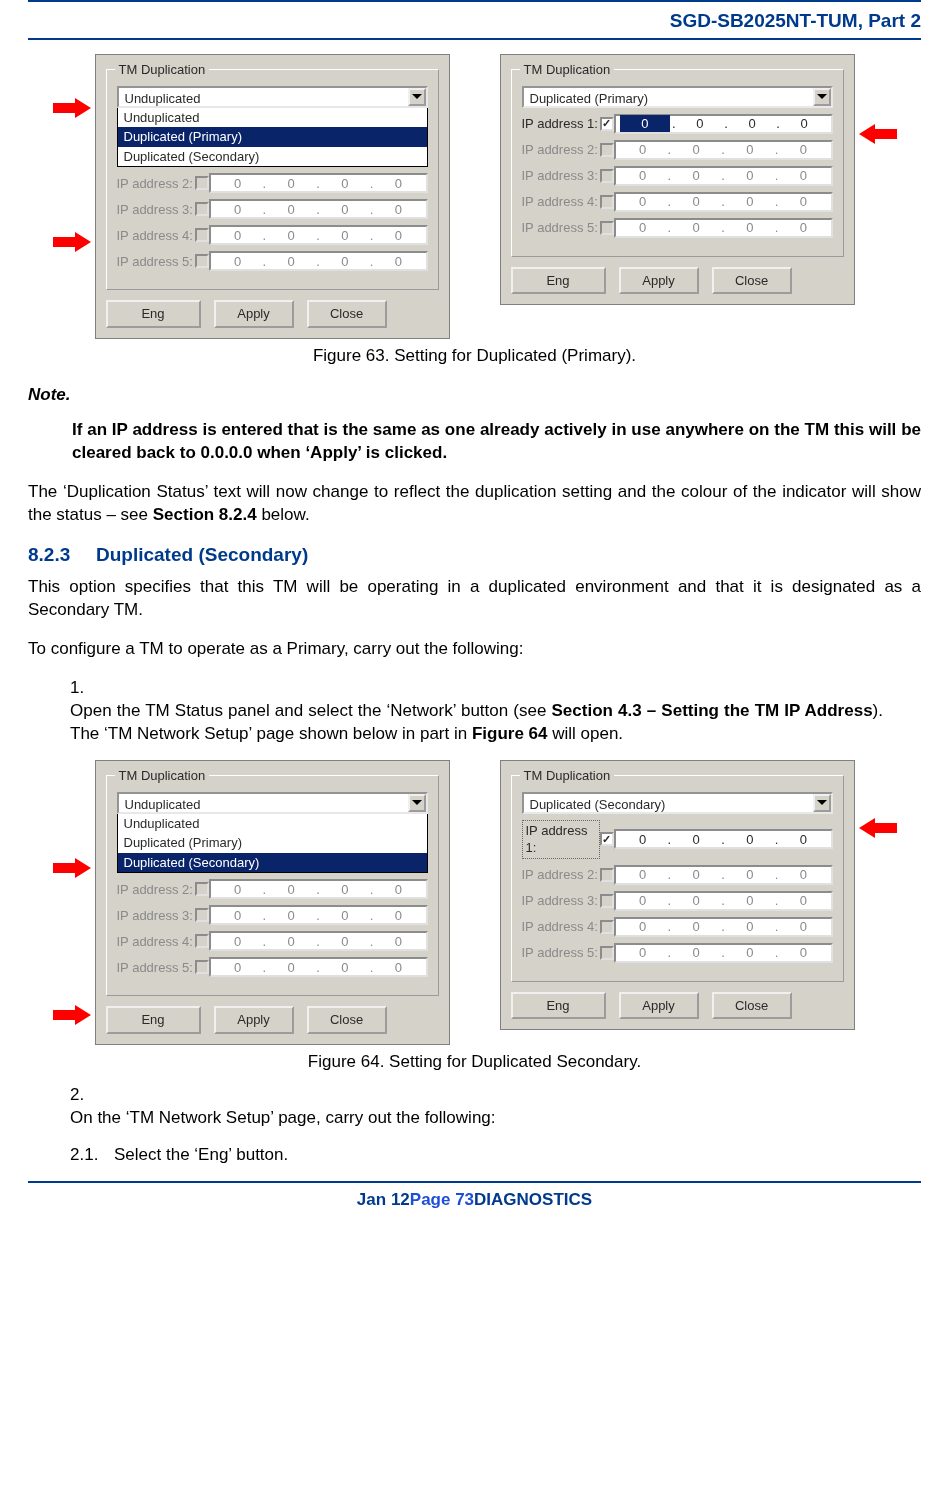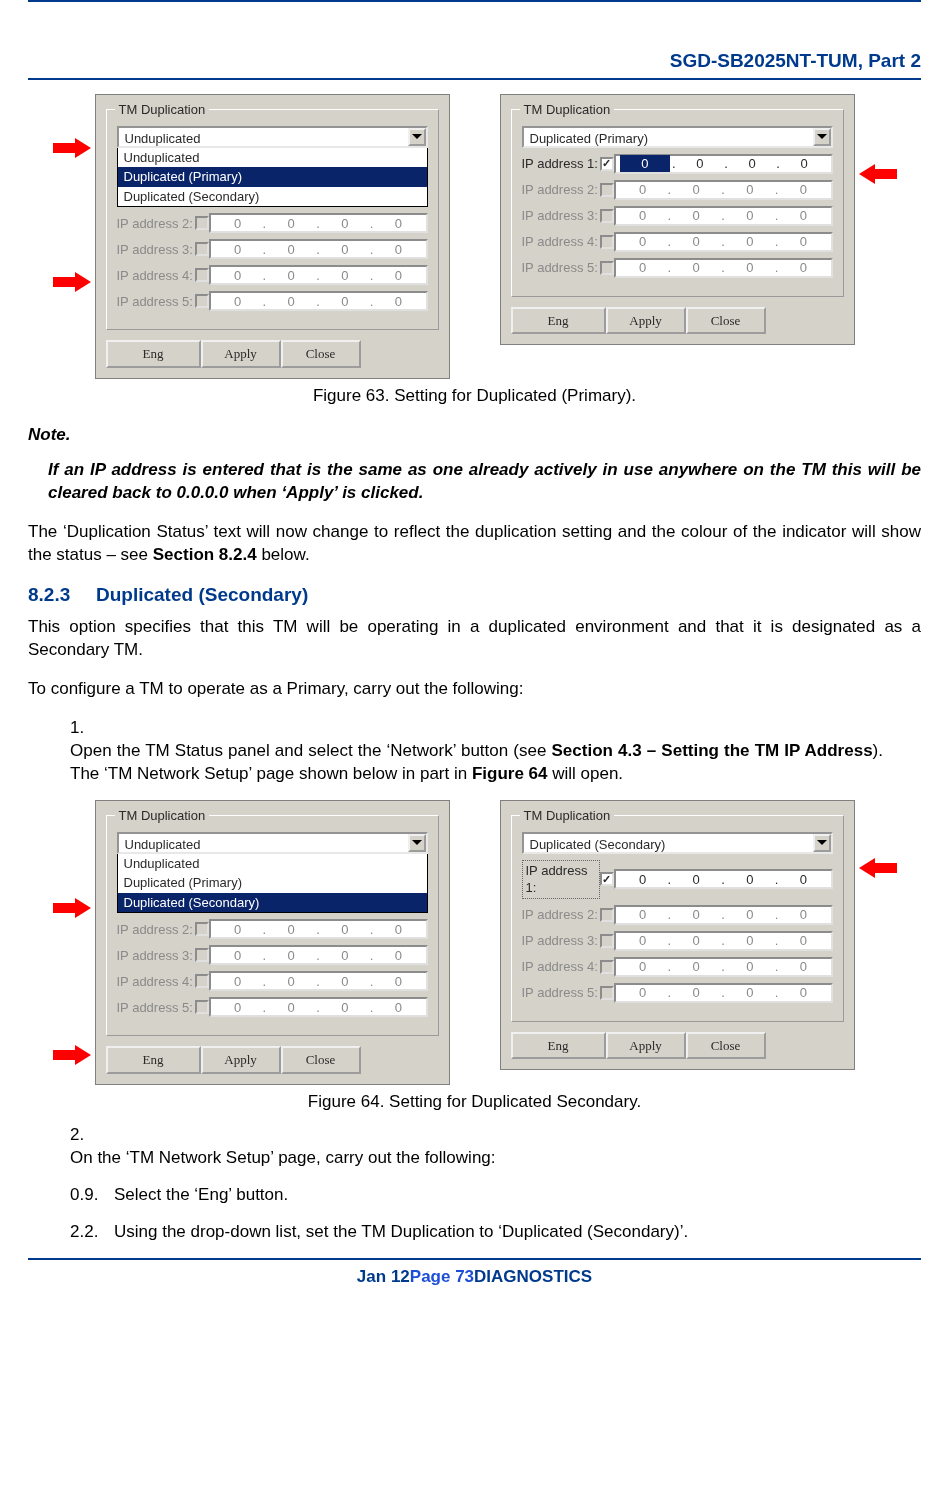--- a/index.html
+++ b/index.html
@@ -8,21 +8,21 @@
     font-size: 17px;
     color: #000;
     background: #fff;
     width: 949px;
     margin: 0 auto;
     padding: 0 28px;
     line-height: 1.35;
   }
   .hr-blue { border: none; border-top: 2px solid #003a8c; margin: 0; }
   .header { display: flex; justify-content: flex-end; padding: 6px 0 4px; }
-  .header-title { color: #003a8c; font-weight: bold; font-size: 19px; margin-top: 40px; }
+  .header-title { color: #003a8c; font-weight: bold; font-size: 19px; }
   .figures-row { display: flex; gap: 50px; justify-content: center; margin: 14px 0 6px; position: relative; }
   .arrow { position: absolute; width: 38px; height: 20px; }
   .arrow svg { width: 100%; height: 100%; }
   .panel-wrap { position: relative; }
   .panel {
     background: #d5d2c9;
     border: 1px solid #808080;
     width: 355px;
     padding: 14px 10px 10px;
     font-family: Tahoma, Arial, sans-serif;
@@ -68,29 +68,29 @@
   .chk.disabled { background: #d5d2c9; }
   .chk.checked::after { content: "✓"; font-size: 11px; line-height: 1; font-weight: bold; }
   .ip-box {
     flex: 1; display: flex; background: #fff; border: 2px inset #e0e0e0;
     height: 20px; align-items: center; padding: 0 4px; font-size: 13px;
   }
   .ip-box.disabled { color: #8a8a8a; }
   .ip-oct { flex: 1; text-align: center; }
   .ip-oct.hl { background: #0a246a; color: #fff; padding: 0 3px; }
   .ip-dot { padding: 0 2px; }
-  .btn-row { display: flex; gap: 0; justify-content: flex-start; margin-top: 0; font-family: Liberation Serif, serif; }
+  .btn-row { display: flex; gap: 13px; justify-content: flex-start; margin-top: 0; }
   .btn {
     background: #d5d2c9; border: 2px outset #f0f0f0;
     font-size: 13px; padding: 3px 0; width: 80px; text-align: center;
   }
   .btn.wide { width: 95px; }
   .fig-caption { text-align: center; font-weight: normal; margin: 4px 0 10px; font-size: 17px; }
   .note-hdr { font-style: italic; font-weight: bold; margin: 16px 0 12px; }
-  .note-body { font-style: italic; font-weight: bold; margin: 0 0 16px 20px; text-align: justify; }
+  .note-body { font-weight: bold; margin: 0 0 16px 44px; text-align: justify; }
   .para { margin: 0 0 16px; text-align: justify; }
   .h3 { color: #003a8c; font-weight: bold; font-size: 19px; margin: 10px 0 8px; }
   .sec-num { display: inline-block; width: 68px; }
   .ol1 { margin: 0 0 14px 42px; }
   .ol1 .num { display: inline-block; width: 38px; vertical-align: top; }
   .ol1 .txt { display: inline-block; width: calc(100% - 38px); text-align: justify; }
   .ol2 { margin: 0 0 14px 42px; }
   .ol2 .row { margin-bottom: 14px; }
   .ol2 .num { display: inline-block; width: 44px; vertical-align: top; }
   .ol2 .txt { display: inline-block; width: calc(100% - 44px); }
@@ -476,22 +476,21 @@
   </div>
 </div>
 <div class="fig-caption">Figure 64.  Setting for Duplicated Secondary.</div>
 
 <div class="ol1">
   <span class="num">2.</span>
   <span class="txt">On the ‘TM Network Setup’ page, carry out the following:</span>
 </div>
 
 <div class="ol2">
-  <div class="row"><span class="num">0.9.</span><span class="txt">Select the ‘Eng’ button.</span></div>
-  <div class="row"><span class="num">2.2.</span><span class="txt">Using the drop-down list, set the TM Duplication to ‘Duplicated (Secondary)’.</span></div>
+  <div class="row"><span class="num">2.1.</span><span class="txt">Select the ‘Eng’ button.</span></div>
 </div>
 
 <hr class="hr-blue">
 <div class="footer">
   <span class="date">Jan 12</span>
   <span class="page">Page 73</span>
   <span class="diag">DIAGNOSTICS</span>
 </div>
 
 </body></html>

